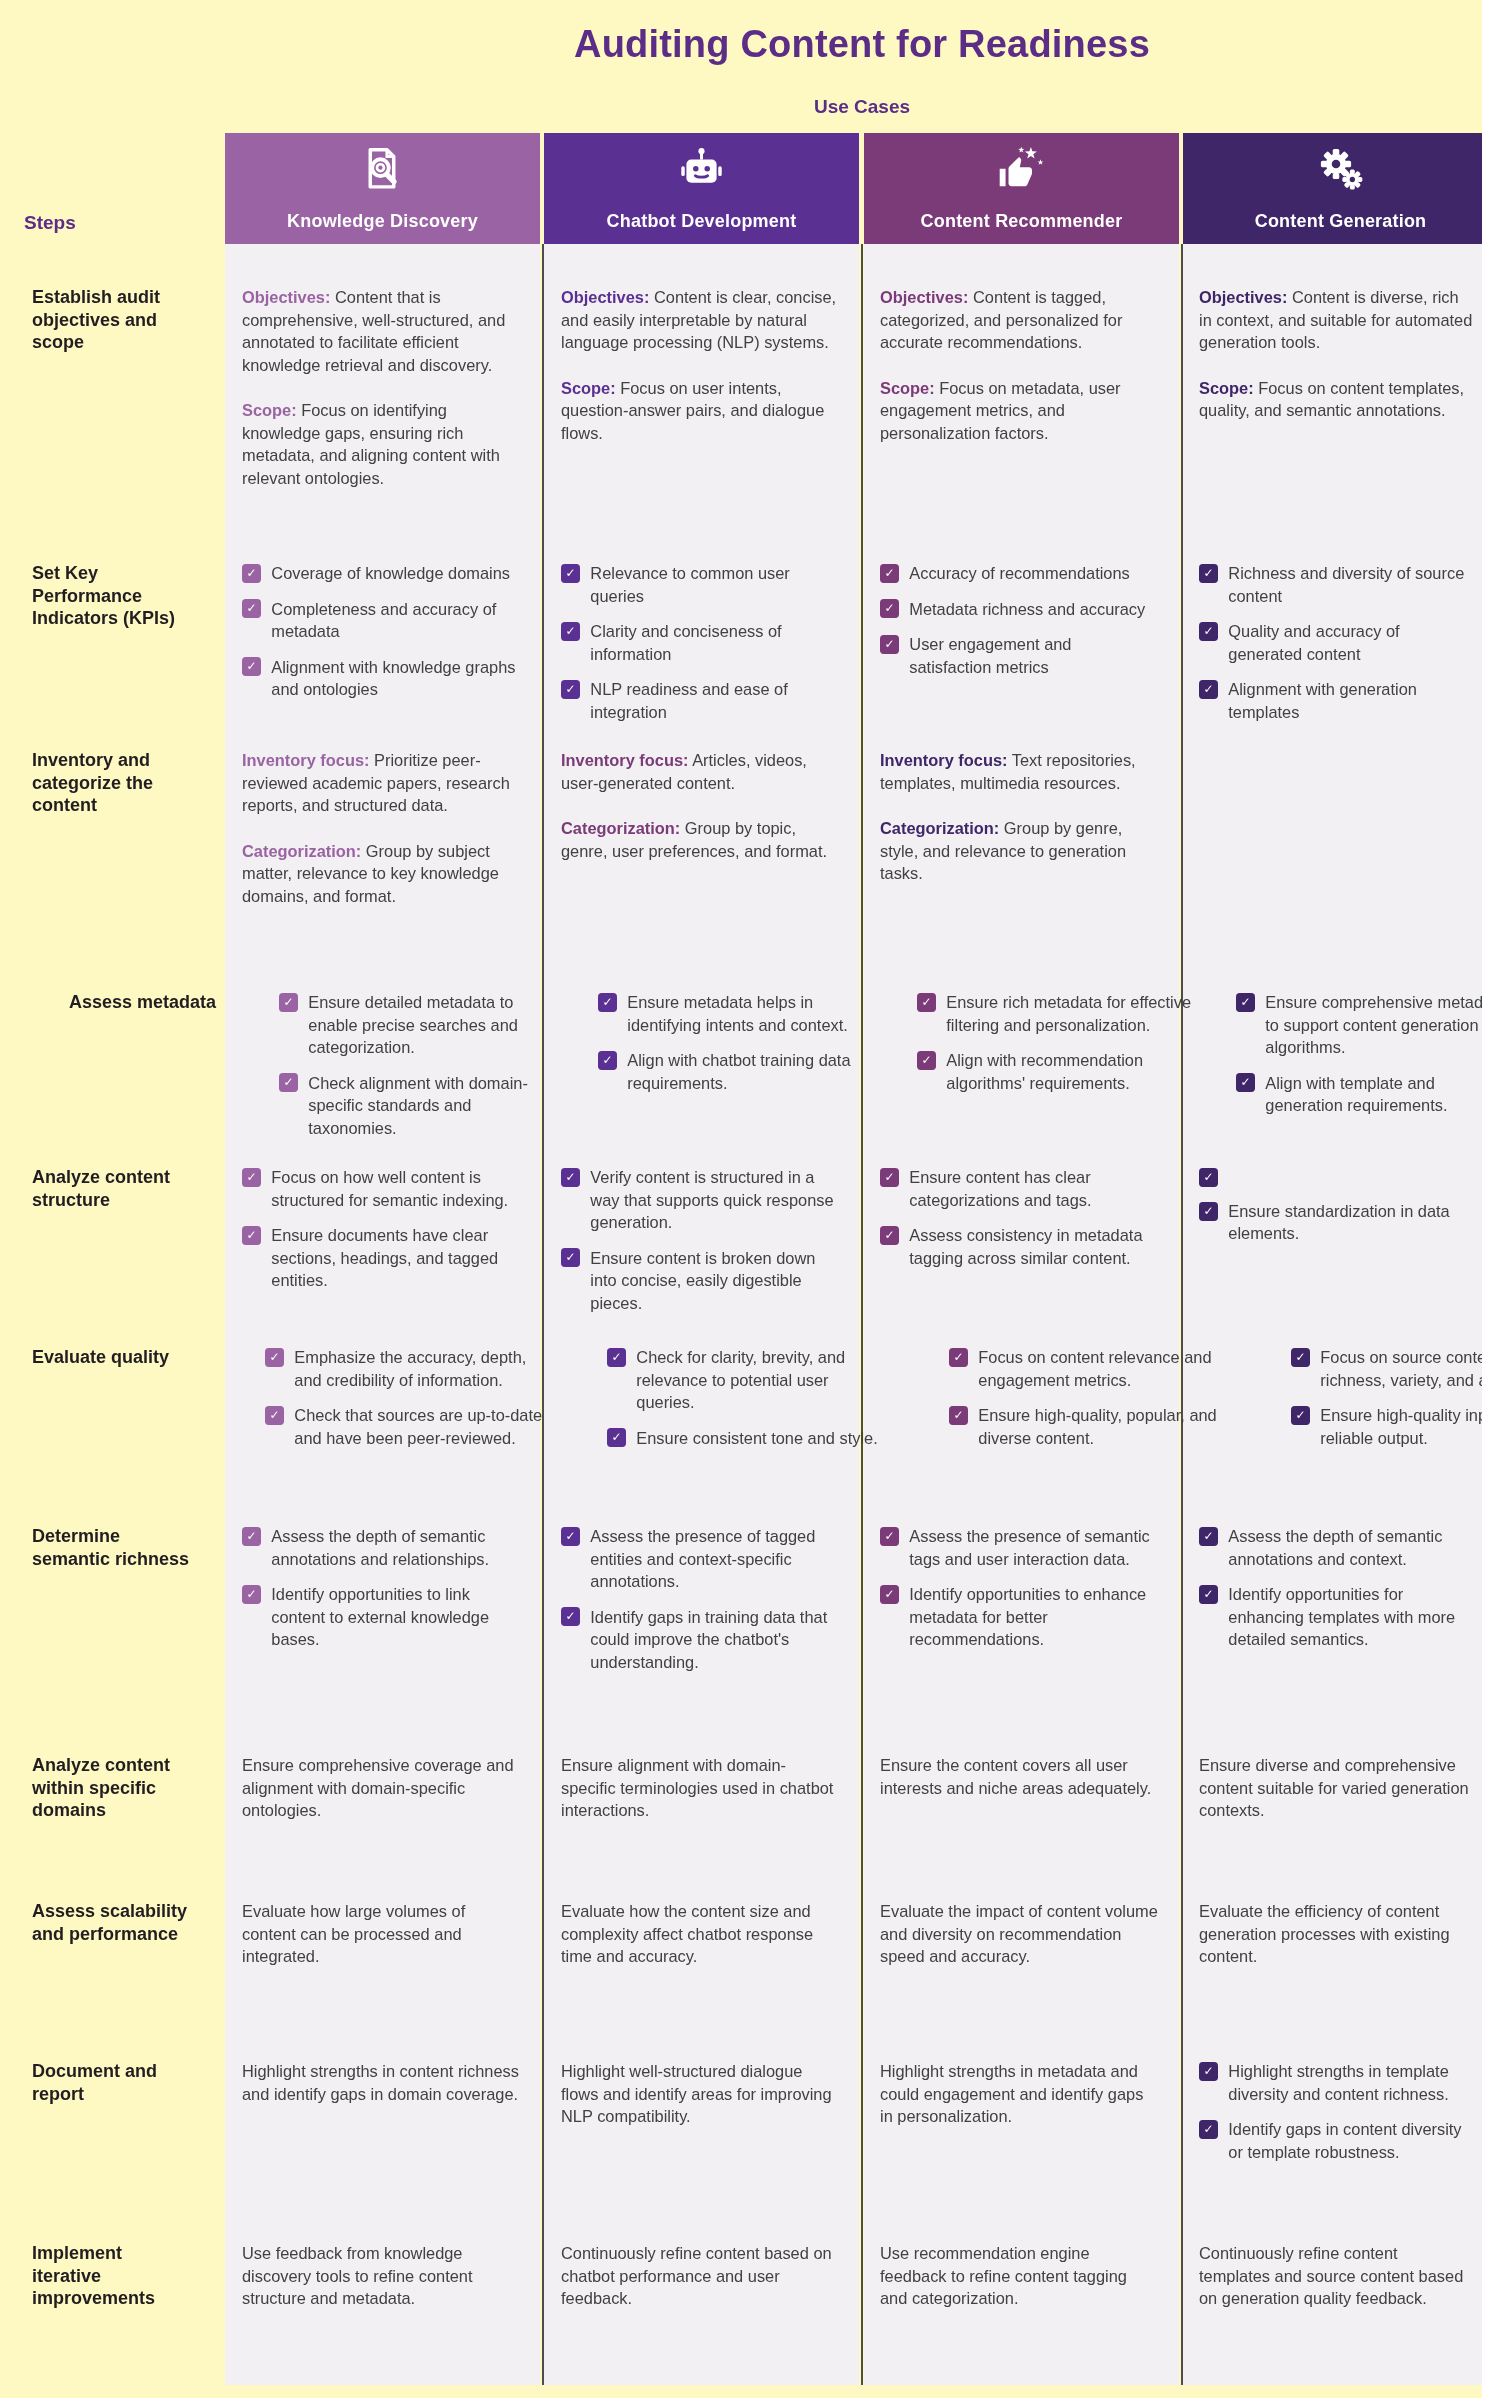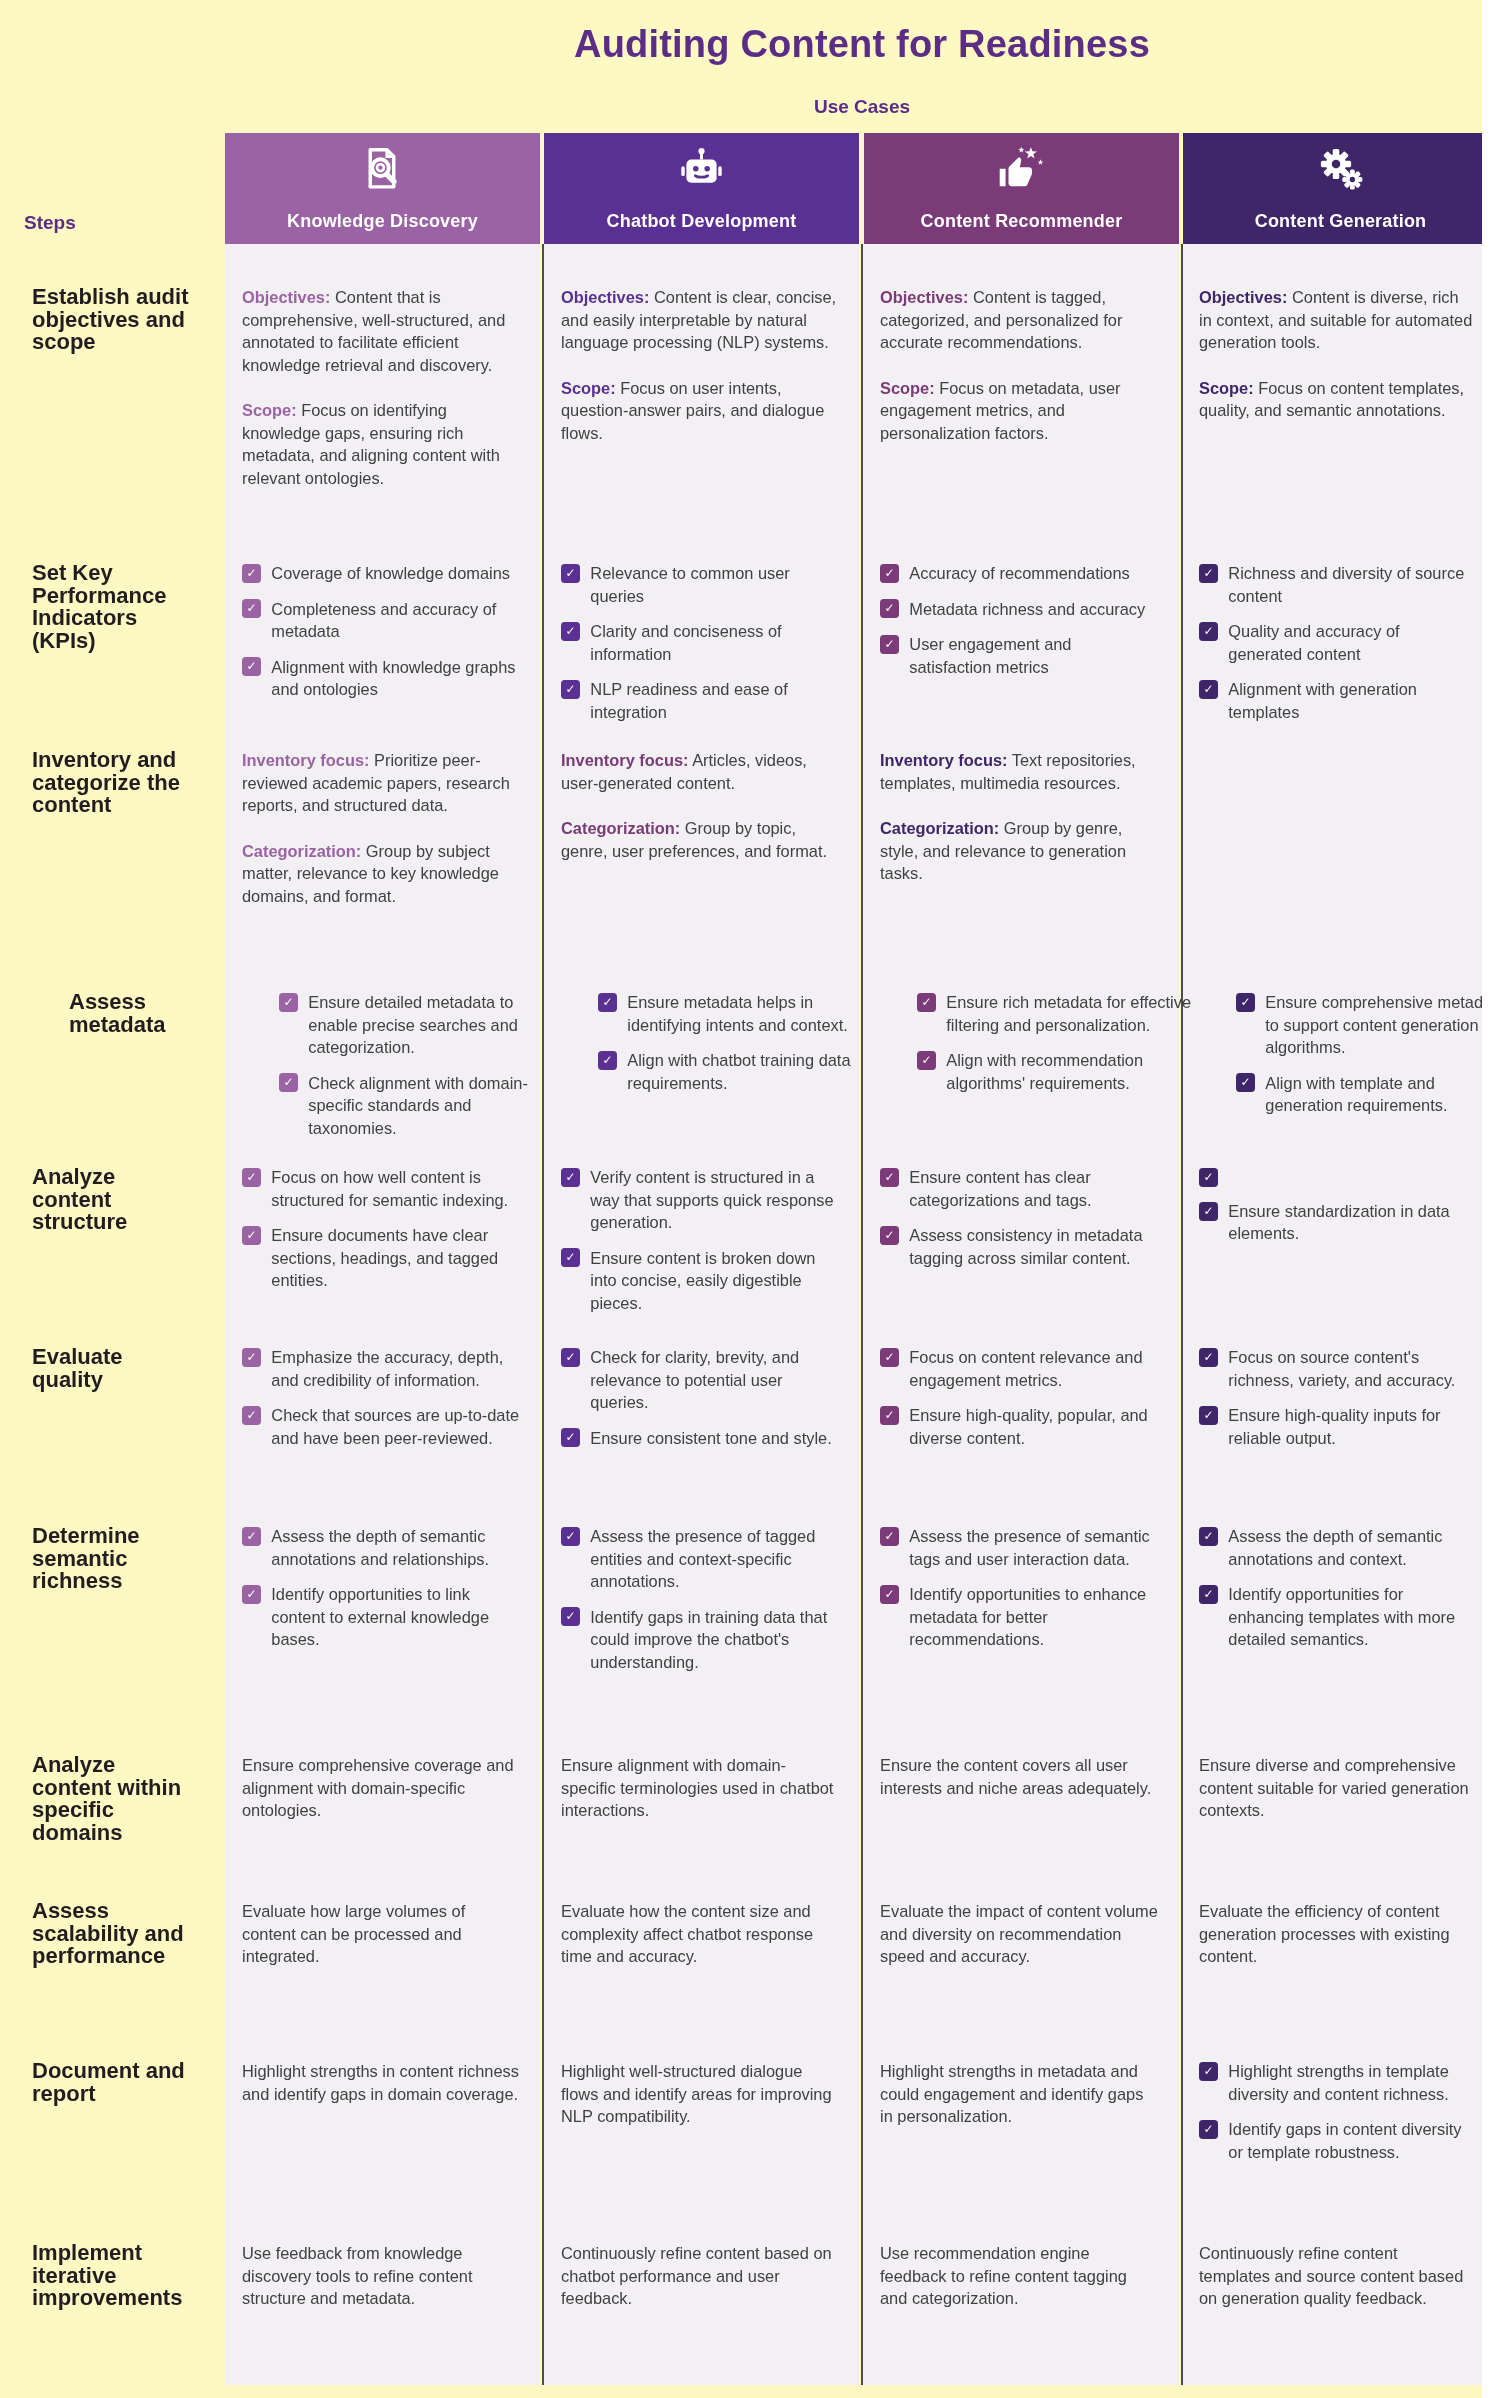--- a/index.html
+++ b/index.html
@@ -17,21 +17,21 @@
   .header-block{position:absolute;top:133px;width:315px;height:111px;display:flex;flex-direction:column;align-items:center;}
   .header-icon{margin-top:8.4px;height:54px;display:flex;align-items:center;justify-content:center;}
   .header-icon svg{display:block;}
   .header-label{margin-top:auto;padding-bottom:12px;color:#fff;font-size:18px;font-weight:700;letter-spacing:0.2px;text-align:right;}
   .pointer{position:absolute;top:111px;left:50%;margin-left:-14px;width:0;height:0;
     border-left:14px solid transparent;border-right:14px solid transparent;border-top:20.6px solid #000;}
   .colbg{position:absolute;top:244px;height:2141px;width:315px;background:var(--c-colbg);}
   .divider{position:absolute;top:244px;height:2141px;width:1.9px;background:var(--c-divider);}
   #rows{position:absolute;top:244px;left:0;width:1507px;padding-top:42px;box-sizing:border-box;}
   .row{display:grid;grid-template-columns:225px 319px 319px 319px 315px;align-items:start;}
-  .step-label{padding:0 32px 0 32px;box-sizing:border-box;font-size:22px;font-weight:700;line-height:22.5px;color:var(--c-rowlabel);}
+  .step-label{padding:0 32px 0 32px;box-sizing:border-box;font-size:18px;font-weight:700;line-height:22.5px;color:var(--c-rowlabel);}
   .cell{padding:0 24px 0 17px;box-sizing:border-box;font-size:16.4px;line-height:22.5px;color:var(--c-body);}
   .cell p{margin:0;}
   .cell p + p{margin-top:23.4px;}
   .lead{font-weight:700;}
   .check-item{display:flex;align-items:flex-start;}
   .check-item + .check-item{margin-top:13px;}
   .checkbox{flex:0 0 auto;width:19px;height:19px;border-radius:3.7px;margin:1.9px 10.3px 0 0;
     display:flex;align-items:center;justify-content:center;color:#fff;font-size:12px;font-weight:700;
     font-family:"DejaVu Sans",sans-serif;line-height:19px;}
   .item-text{flex:1;}
@@ -304,21 +304,21 @@
           <div class="cell">
             <div class="check-item">
               <span class="checkbox" style="background: rgb(62, 38, 105); color: rgb(255, 255, 255);">✓</span>
             </div>
             <div class="check-item">
               <span class="checkbox" style="background: rgb(62, 38, 105); color: rgb(255, 255, 255);">✓</span>
               <span class="item-text">Ensure standardization in data elements.</span>
             </div>
           </div>
         </div>
-        <div class="row" style="min-height: 179px;">
+        <div class="row" style="min-height: 179px; gap: 23px;">
           <div class="step-label">Evaluate quality</div>
           <div class="cell">
             <div class="check-item">
               <span class="checkbox" style="background: rgb(154, 99, 163); color: rgb(255, 255, 255);">✓</span>
               <span class="item-text">Emphasize the accuracy, depth, and credibility of information.</span>
             </div>
             <div class="check-item">
               <span class="checkbox" style="background: rgb(154, 99, 163); color: rgb(255, 255, 255);">✓</span>
               <span class="item-text">Check that sources are up-to-date and have been peer-reviewed.</span>
             </div>

